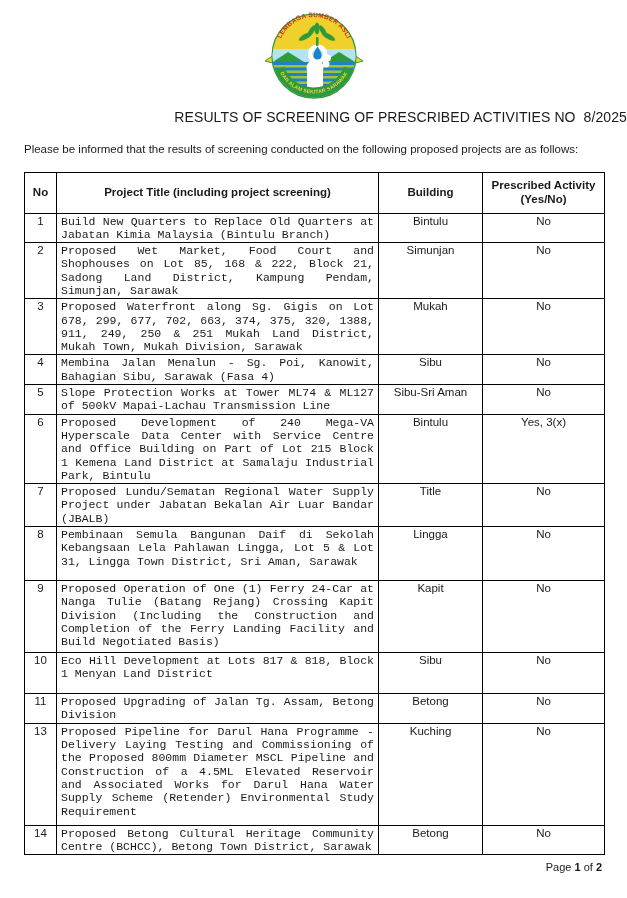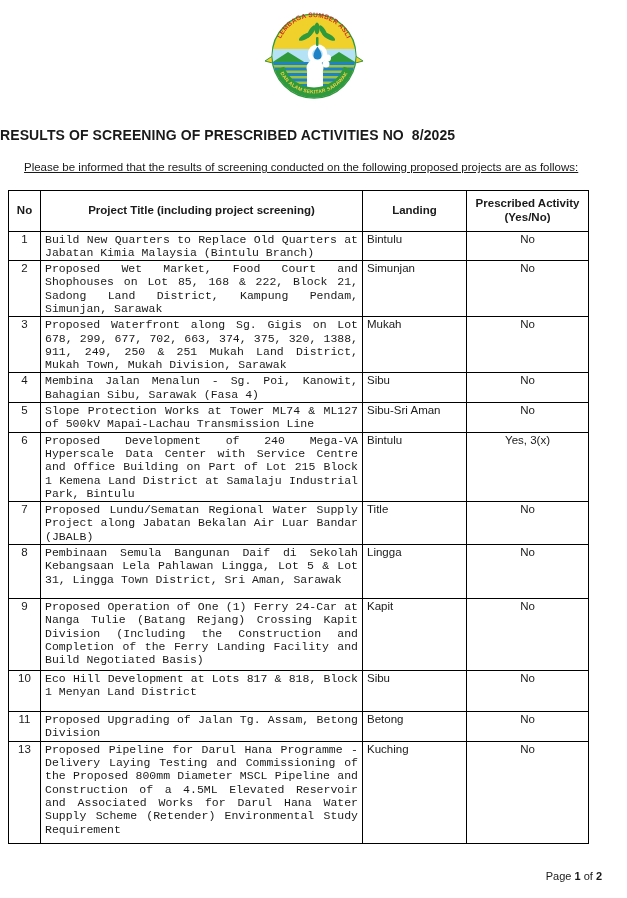--- a/index.html
+++ b/index.html
@@ -11,64 +11,63 @@
     font-family: "Liberation Sans", sans-serif;
     color: #111;
     overflow: hidden;
   }
   .logo-row {
     padding-top: 12px;
     display: flex;
     justify-content: center;
   }
   .doc-title {
-    margin: 27px 0 0 0;
-    text-align: left;
+    margin: 9px 0 0 0;
+    text-align: right;
     font-size: 14px;
-    font-weight: bold;
+    font-weight: normal;
     letter-spacing: 0.1px;
     white-space: pre;
     color: #1a1a1a;
   }
   .intro {
     margin: 17px 24px 0 24px;
     width: 577px;
     font-size: 11.5px;
     line-height: 15.5px;
     color: #1a1a1a;
-    text-decoration: underline;
   }
   table.screening {
-    margin: 14px 0 0 8px;
+    margin: 14px 0 0 24px;
     border-collapse: collapse;
     table-layout: fixed;
     width: 580px;
     font-size: 11.5px;
     color: #1a1a1a;
   }
   table.screening th, table.screening td {
     border: 1px solid #000;
     padding: 1px 4px;
     line-height: 13.3px;
   }
   table.screening thead th {
     font-weight: bold;
     text-align: center;
     vertical-align: middle;
     height: 38px;
   }
   table.screening td { vertical-align: top; }
   td.c-no  { text-align: center; }
   td.c-title { text-align: justify; padding: 1px 5px; font-family: Liberation Mono, monospace; }
-  td.c-loc { }
+  td.c-loc { text-align: center; }
   td.c-pa  { text-align: center; }
   .footer {
     position: absolute;
     right: 25px;
-    bottom: 16px;
+    bottom: 25px;
     font-size: 11px;
     color: #1a1a1a;
   }
   .footer b { font-weight: bold; }
 </style>
 </head>
 <body>
 
 <div class="page">
 
@@ -143,21 +142,21 @@
     <colgroup>
       <col style="width:32px">
         <col style="width:322px">
         <col style="width:104px">
         <col style="width:122px">
     </colgroup>
     <thead>
       <tr>
         <th>No</th>
         <th>Project Title (including project screening)</th>
-        <th>Landing</th>
+        <th>Building</th>
         <th>
           <div>Prescribed Activity</div>
           <div>(Yes/No)</div>
         </th>
       </tr>
     </thead>
     <tbody id="table-body">
         <tr style="height: 26px;">
           <td class="c-no">1</td>
           <td class="c-title">Build New Quarters to Replace Old Quarters at Jabatan Kimia Malaysia (Bintulu Branch)</td>
@@ -189,21 +188,21 @@
           <td class="c-pa">No</td>
         </tr>
         <tr style="height: 58px;">
           <td class="c-no">6</td>
           <td class="c-title">Proposed Development of 240 Mega-VA Hyperscale Data Center with Service Centre and Office Building on Part of Lot 215 Block 1 Kemena Land District at Samalaju Industrial Park, Bintulu</td>
           <td class="c-loc">Bintulu</td>
           <td class="c-pa">Yes, 3(x)</td>
         </tr>
         <tr style="height: 43px;">
           <td class="c-no">7</td>
-          <td class="c-title">Proposed Lundu/Sematan Regional Water Supply Project along Jabatan Bekalan Air Luar Bandar (JBALB)</td>
+          <td class="c-title">Proposed Lundu/Sematan Regional Water Supply Project under Jabatan Bekalan Air Luar Bandar (JBALB)</td>
           <td class="c-loc">Title</td>
           <td class="c-pa">No</td>
         </tr>
         <tr style="height: 54px;">
           <td class="c-no">8</td>
           <td class="c-title">Pembinaan Semula Bangunan Daif di Sekolah Kebangsaan Lela Pahlawan Lingga, Lot 5 &amp; Lot 31, Lingga Town District, Sri Aman, Sarawak</td>
           <td class="c-loc">Lingga</td>
           <td class="c-pa">No</td>
         </tr>
         <tr style="height: 72px;">
@@ -221,20 +220,26 @@
         <tr style="height: 27px;">
           <td class="c-no">11</td>
           <td class="c-title">Proposed Upgrading of Jalan Tg. Assam, Betong Division</td>
           <td class="c-loc">Betong</td>
           <td class="c-pa">No</td>
         </tr>
         <tr style="height: 102px;">
           <td class="c-no">13</td>
           <td class="c-title">Proposed Pipeline for Darul Hana Programme - Delivery Laying Testing and Commissioning of the Proposed 800mm Diameter MSCL Pipeline and Construction of a 4.5ML Elevated Reservoir and Associated Works for Darul Hana Water Supply Scheme (Retender) Environmental Study Requirement</td>
           <td class="c-loc">Kuching</td>
+          <td class="c-pa">No</td>
+        </tr>
+        <tr style="height: 25px;">
+          <td class="c-no">14</td>
+          <td class="c-title">Proposed Betong Cultural Heritage Community Centre (BCHCC), Betong Town District, Sarawak</td>
+          <td class="c-loc">Betong</td>
           <td class="c-pa">No</td>
         </tr>
       </tbody>
   </table>
 
   <div class="footer">
     <span>Page</span>
     <b>1</b>
     <span>of</span>
     <b>2</b>

